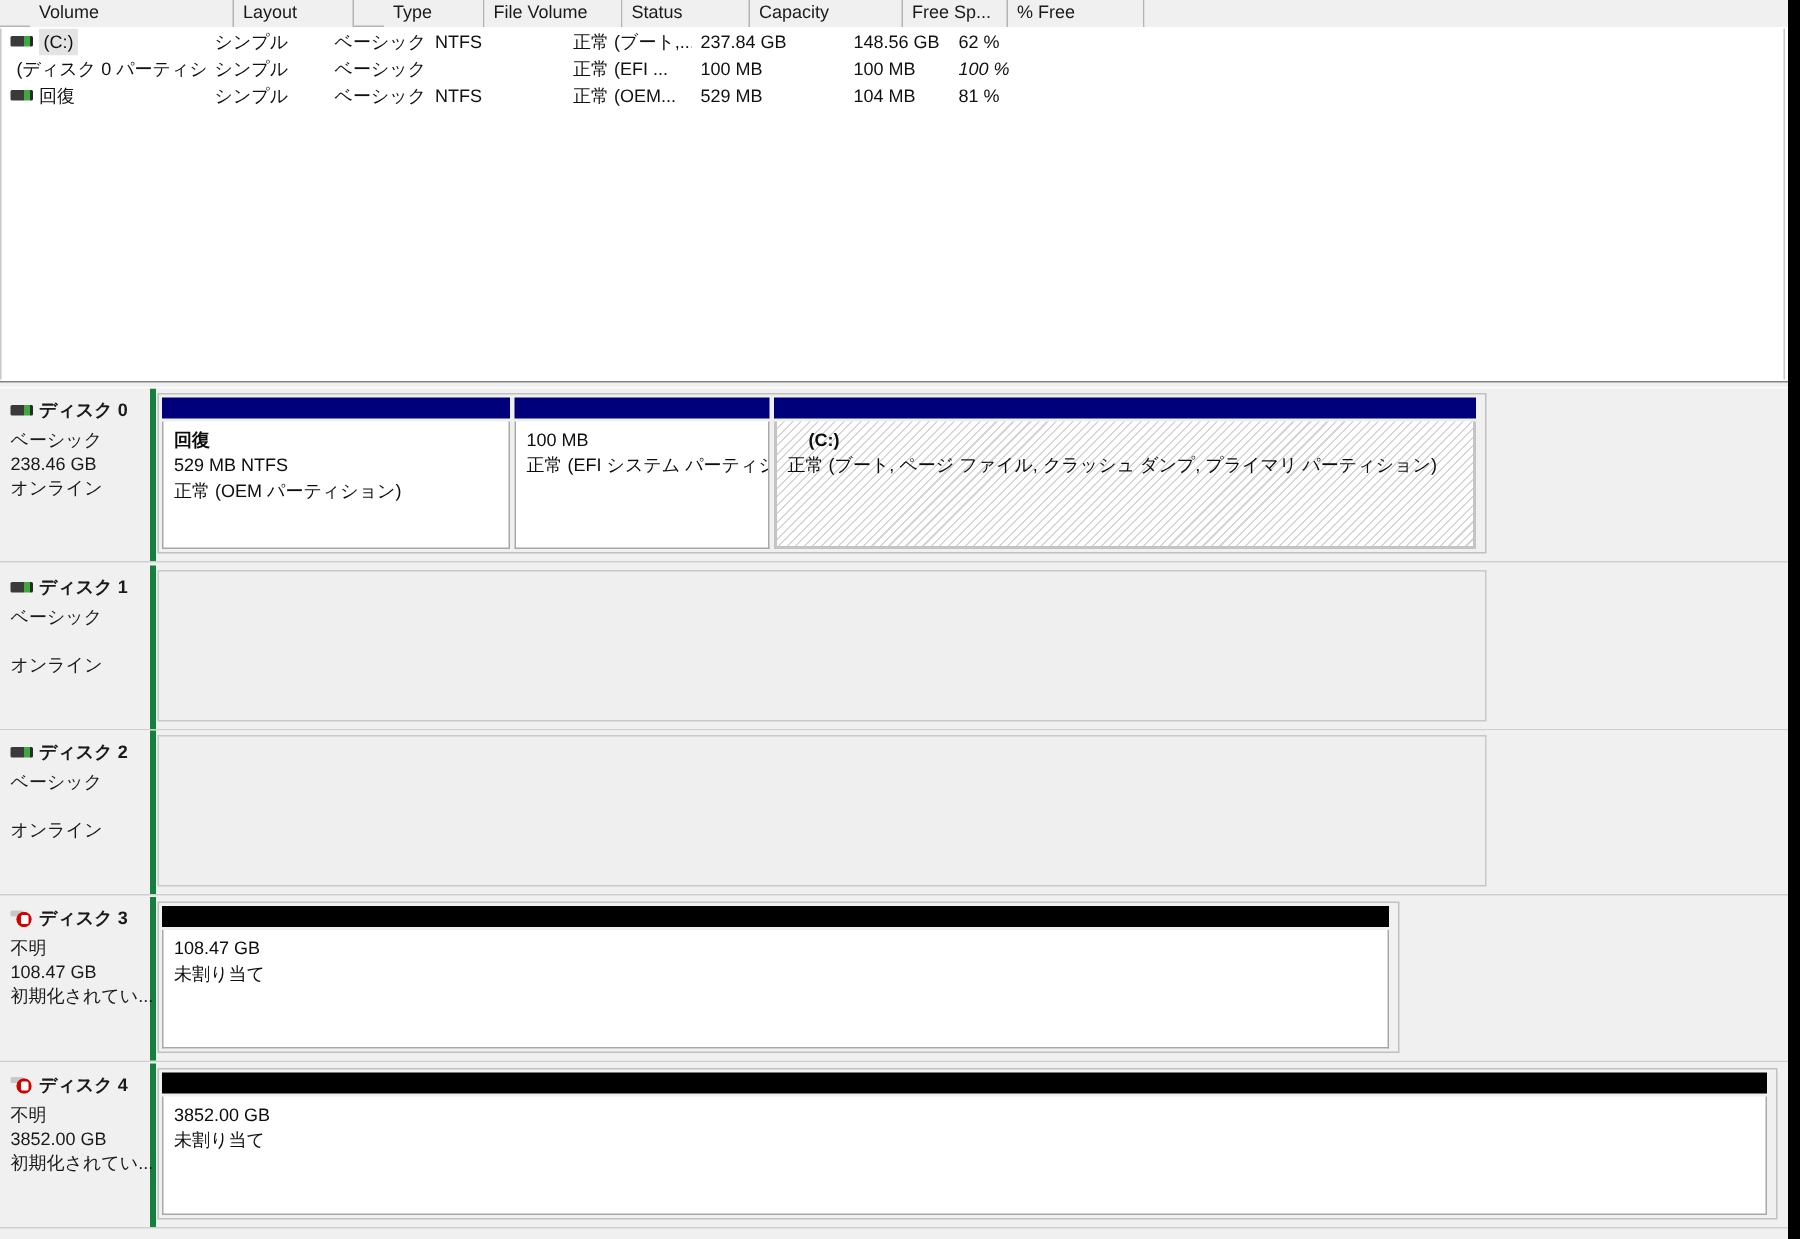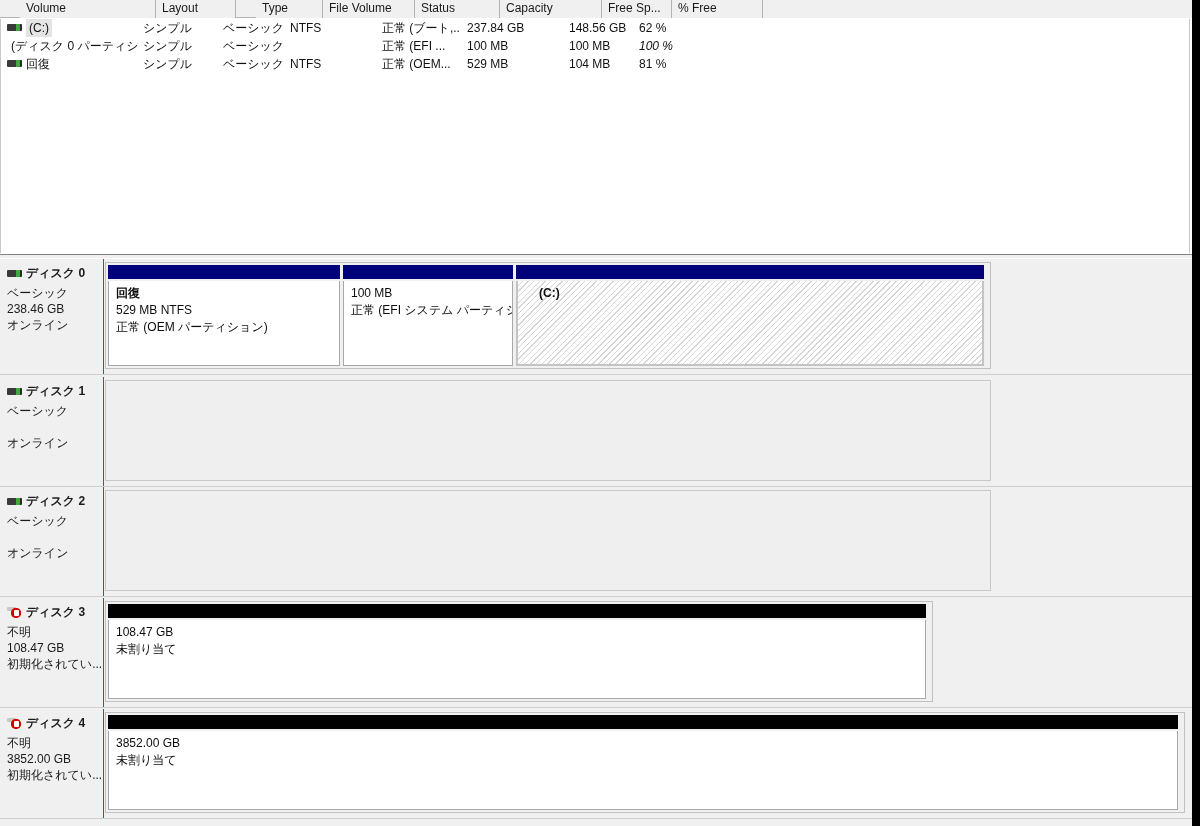--- a/index.html
+++ b/index.html
@@ -99,21 +99,21 @@
     position: absolute;
     left: 0;
     width: 1192px;
     background: #f0f0f0;
     border-bottom: 1px solid #cfcfcf;
   }
   .disk-info {
     position: absolute; left: 0; top: 0;
     width: 104px; height: 100%;
     background: #f0f0f0;
-    border-right: 1px solid #15803d;
+    border-right: 4px solid #15803d;
     padding: 6px 0 0 7px;
   }
   .disk-title {
     font-size: 12px;
     font-weight: bold;
     color: #1a1a1a;
     white-space: nowrap;
     display: flex;
     align-items: center;
     margin-bottom: 3px;
@@ -310,20 +310,21 @@
               <div class="part-bar"></div>
               <div class="part-body">
                 <div class="part-line">100 MB</div>
                 <div class="part-line">正常 (EFI システム パーティション)</div>
               </div>
             </div>
             <div class="partition" style="width: 468px;">
               <div class="part-bar"></div>
               <div class="part-body selected">
                 <div class="part-line head indent">(C:)</div>
+                <div class="part-line">正常 (ブート, ページ ファイル, クラッシュ ダンプ, プライマリ パーティション)</div>
               </div>
             </div>
           </div>
         </div>
       </div>
       <div class="disk-row" style="top: 118px; height: 110px;">
         <div class="disk-info">
           <div class="disk-title">
             <span class="disk-icon"></span>
             <span>ディスク 1</span>

